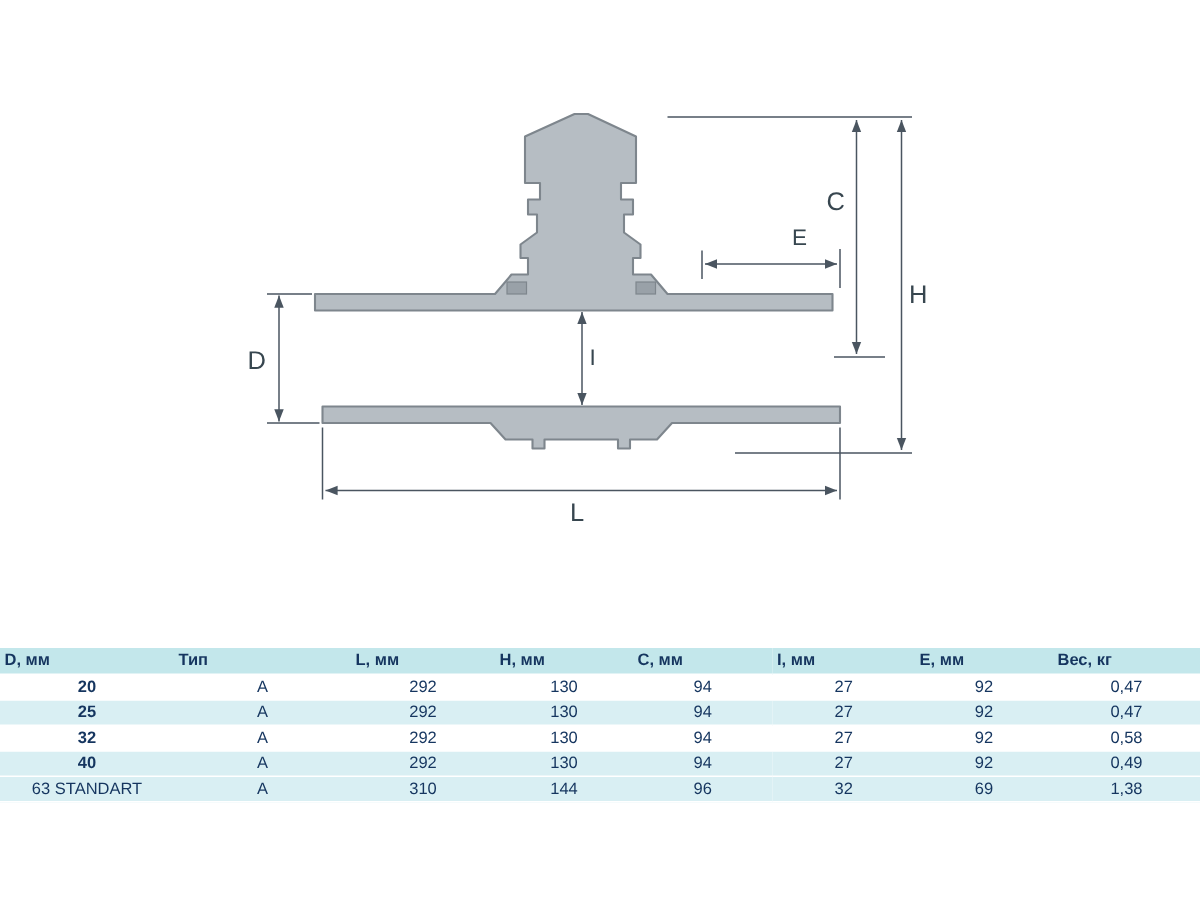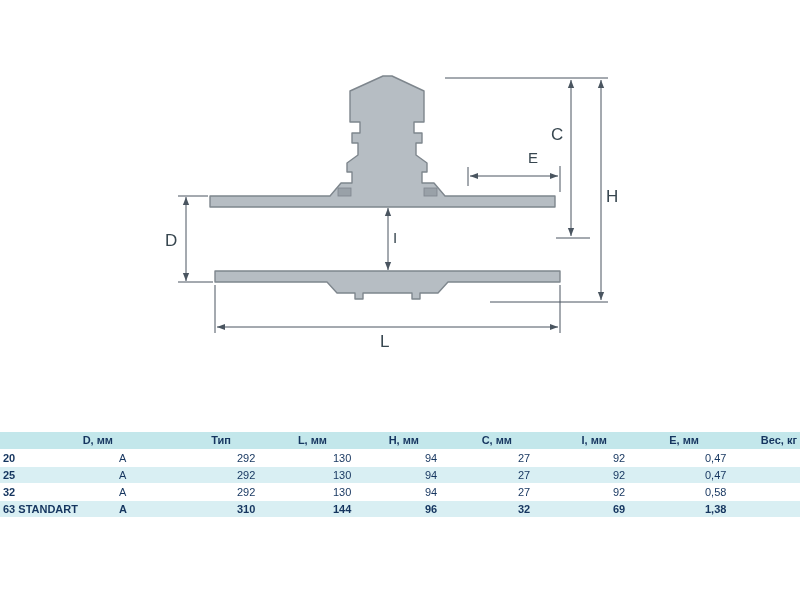--- a/index.html
+++ b/index.html
@@ -17,32 +17,32 @@
     font-size:17px;fill:#37464f;
   }
   .dim-label.small{font-size:15px;}
   table.dim-table{
     width:800px;border-collapse:collapse;table-layout:fixed;
     font-size:11px;line-height:13px;
   }
   table.dim-table th{
     background:var(--header-bg,#c3e7eb);
     color:var(--text,#15355f);
-    font-weight:bold;height:15px;padding:1px 3px;text-align:right;
+    font-weight:bold;height:15px;padding:1px 3px;text-align:left;
     border-bottom:1px solid #ffffff;
   }
   table.dim-table td{
     color:var(--text,#15355f);
-    height:14px;padding:1px 3px;
+    height:14px;padding:1px 20px;text-align:center;
     border-bottom:1px solid #ffffff;
     background:#ffffff;
   }
   table.dim-table tr.alt td{background:var(--row-alt-bg,#d9eff3);margin-top:47px;}
   table.dim-table td.first{font-weight:bold;}
-  table.dim-table tr.last td{font-weight:bold;}
+  table.dim-table tr.last td{font-weight:normal;}
 </style>
 </head>
 <body>
 
 <div class="page">
 
   <div class="diagram-area">
     <svg width="800" height="432" viewBox="0 0 800 432" xmlns="http://www.w3.org/2000/svg">
       <defs>
         <marker id="arr" viewBox="0 0 10 10" refX="9" refY="5" markerWidth="9" markerHeight="9" orient="auto-start-reverse">
@@ -137,20 +137,30 @@
       <tr>
         <td class="first">32</td>
         <td>А</td>
         <td>292</td>
         <td>130</td>
         <td>94</td>
         <td>27</td>
         <td>92</td>
         <td>0,58</td>
       </tr>
+      <tr class="alt">
+        <td class="first">40</td>
+        <td>А</td>
+        <td>292</td>
+        <td>130</td>
+        <td>94</td>
+        <td>27</td>
+        <td>92</td>
+        <td>0,49</td>
+      </tr>
       <tr class="alt last">
         <td class="first">63 STANDART</td>
         <td>А</td>
         <td>310</td>
         <td>144</td>
         <td>96</td>
         <td>32</td>
         <td>69</td>
         <td>1,38</td>
       </tr>

